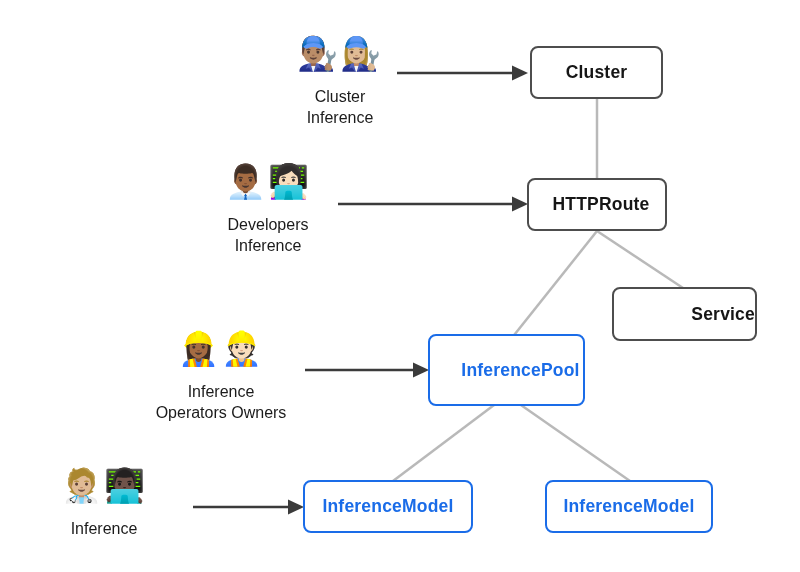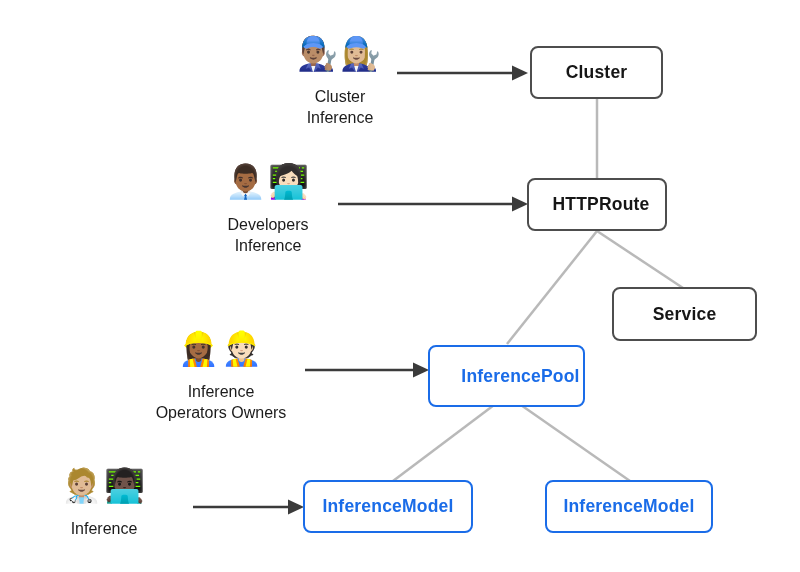--- a/index.html
+++ b/index.html
@@ -52,25 +52,25 @@
   </svg>
 
   <div class="node dark" style="left:530px;top:46px;width:133px;height:53px;">
     <span class="node-label">Cluster</span>
   </div>
 
   <div class="node dark" style="left:527px;top:178px;width:140px;height:53px;padding-left:8px;">
     <span class="node-label">HTTPRoute</span>
   </div>
 
-  <div class="node dark" style="left:612px;top:287px;width:145px;height:54px;">
+  <div class="node dark" style="left:612px;top:287px;width:145px;height:54px;justify-content:flex-end;">
     <span class="node-label">Service</span>
   </div>
 
-  <div class="node blue" style="left:428px;top:345px;width:157px;height:62px;padding-left:28px;">
+  <div class="node blue" style="left:428px;top:334px;width:157px;height:72px;padding-left:28px;">
     <span class="node-label">InferencePool</span>
   </div>
 
   <div class="node blue" style="left:303px;top:480px;width:170px;height:53px;">
     <span class="node-label">InferenceModel</span>
   </div>
 
   <div class="node blue" style="left:545px;top:480px;width:168px;height:53px;">
     <span class="node-label">InferenceModel</span>
   </div>

